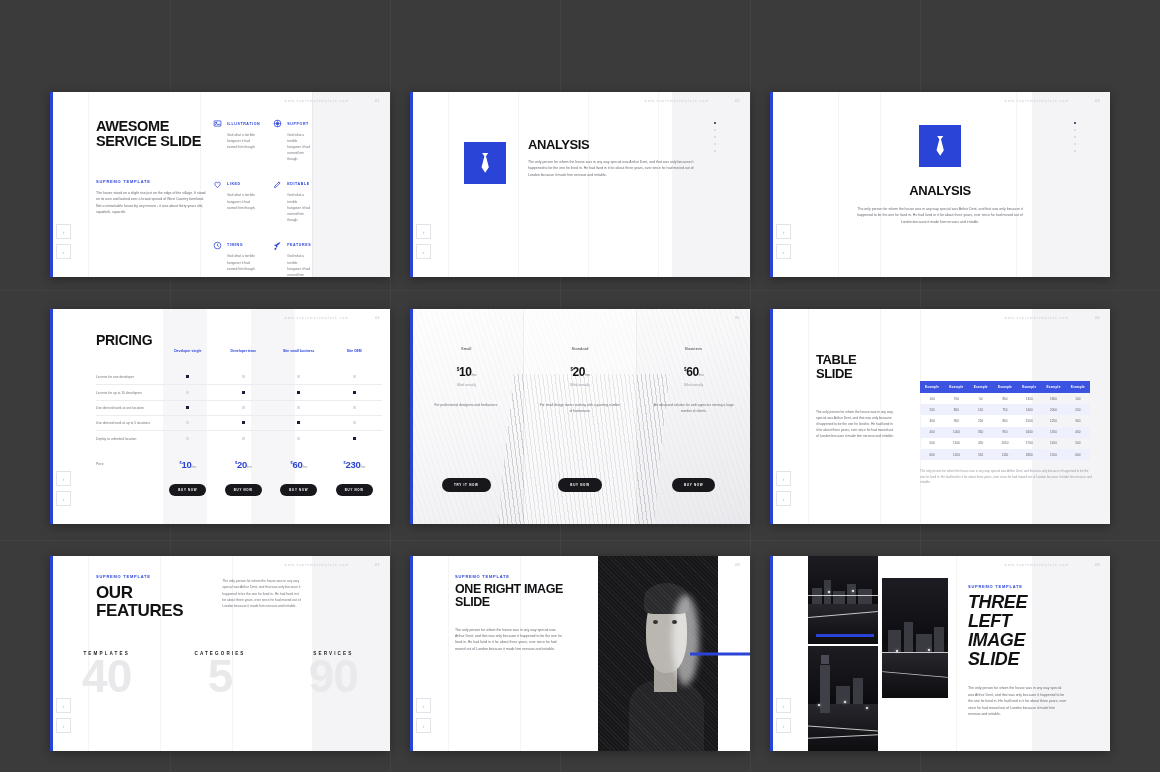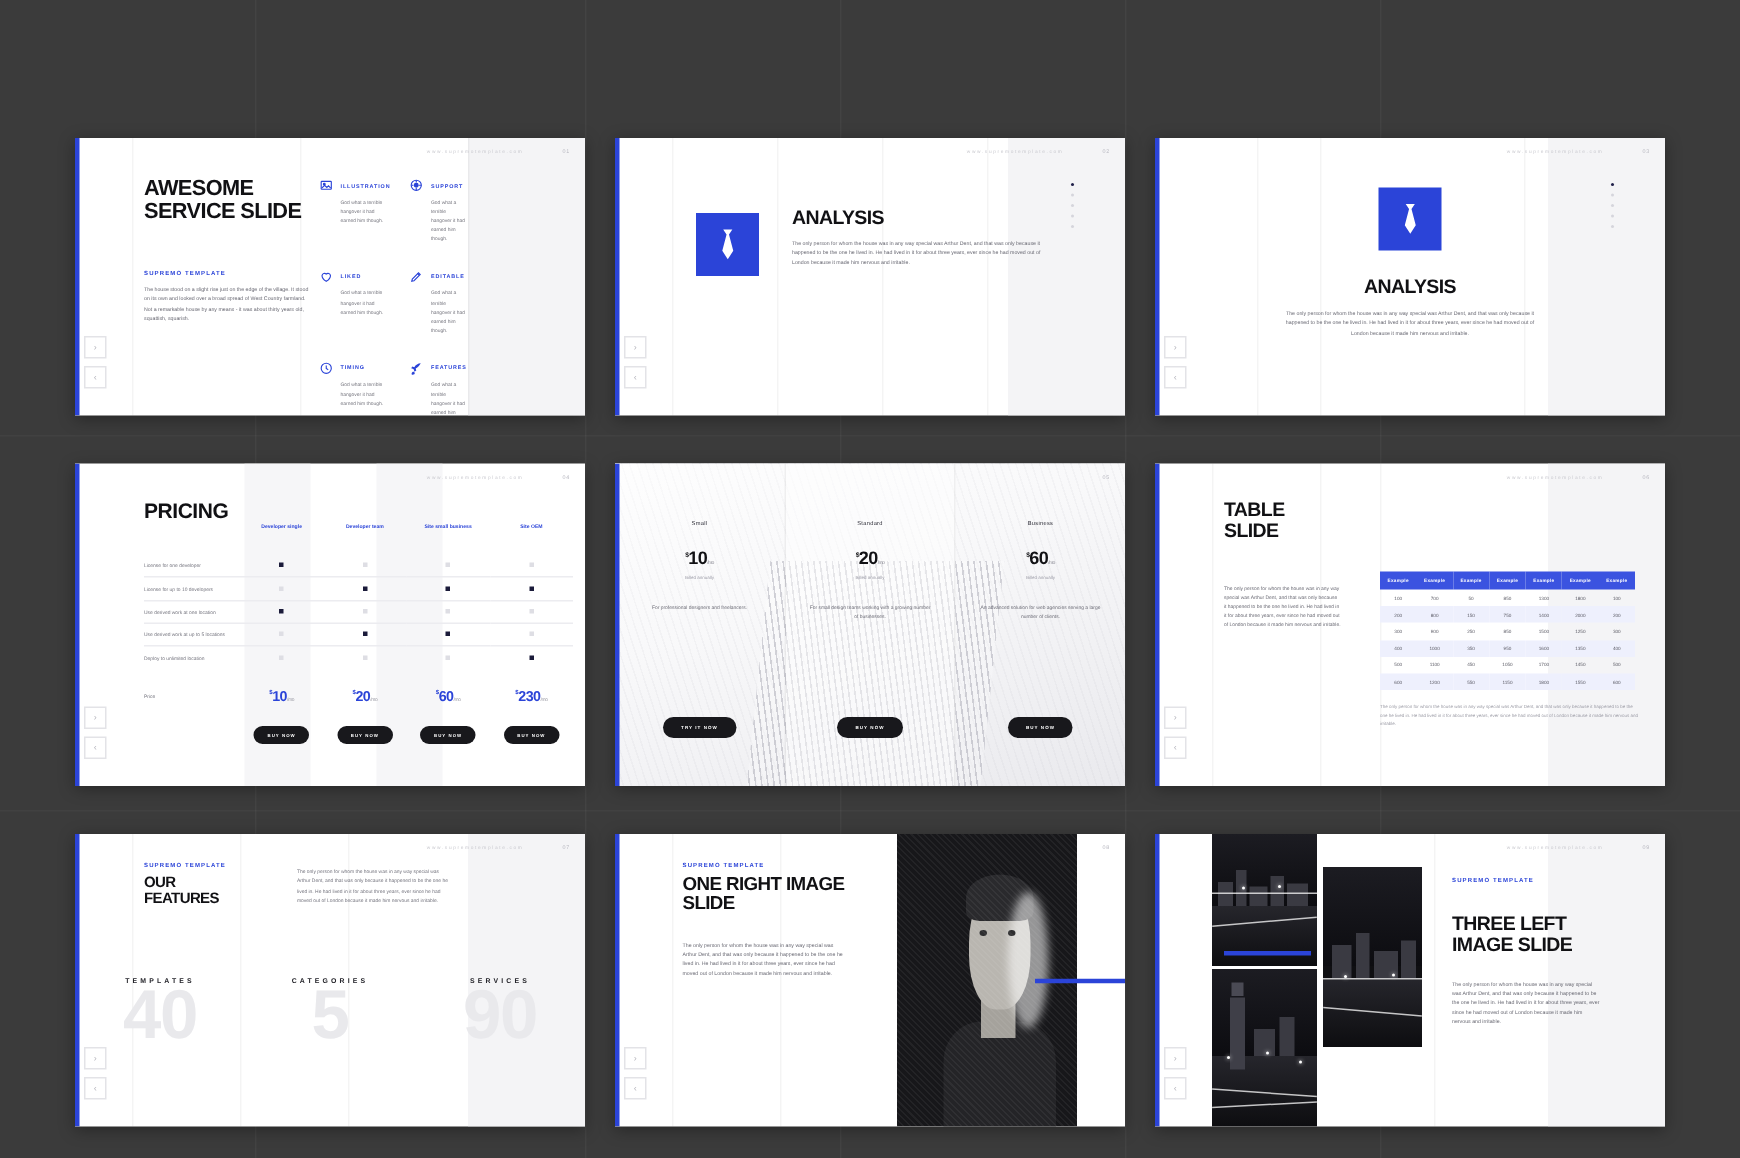--- a/index.html
+++ b/index.html
@@ -197,35 +197,35 @@
   .s5-price .per { font-size: 3.4px; color: #8d8d97; font-weight: normal; }
   .s5-billed { margin-top: 4px; font-size: 3px; color: #a0a0aa; }
   .s5-desc { margin-top: 16px; width: 82px; text-align: center; font-size: 3.3px; color: #6d6d77; line-height: 1.8; }
   .s5-btn {
     position: absolute; bottom: 32px;
     background: #18181c; color: #fff; font-size: 3px; font-weight: bold;
     letter-spacing: .7px; padding: 5px 12px; border-radius: 10px; text-transform: uppercase;
   }
 
   
-  .s6-left { position: absolute; left: 46px; top: 24px; width: 78px; }
+  .s6-left { position: absolute; left: 46px; top: 44px; width: 78px; }
   .s6-left .headline { font-size: 13px; }
   .s6-left .body-copy { margin-top: 28px; font-size: 3.3px; }
   .s6-table { position: absolute; left: 150px; top: 72px; width: 170px; border-collapse: collapse; }
   .s6-table th {
     background: #3b53e0; color: #fff; font-size: 3.1px; font-weight: bold;
     padding: 4px 0; text-align: center; letter-spacing: .2px;
   }
   .s6-table td { font-size: 3.1px; color: #5c5c66; text-align: center; padding: 3.6px 0; }
   .s6-table tr.odd td { background: #eef0fd; }
   .s6-note { position: absolute; left: 150px; top: 160px; width: 172px; font-size: 3px; color: #9b9ba5; line-height: 1.85; }
 
   
   .s7-top { position: absolute; left: 46px; top: 18px; right: 88px; display: flex; gap: 30px; }
-  .s7-title .headline { font-size: 10px; }
+  .s7-title .headline { font-size: 17px; }
   .s7-title .eyebrow { margin-bottom: 5px; }
   .s7-body { width: 106px; font-size: 3.3px; color: #74747e; line-height: 1.9; padding-top: 4px; }
   .s7-stats { position: absolute; left: 0; right: 0; top: 95px; display: flex; }
   .s7-stat { flex: 1; position: relative; height: 60px; display: flex; align-items: flex-start; justify-content: center; }
   .s7-num {
     position: absolute; top: 2px; left: 0; right: 0; text-align: center;
     font-size: 46px; font-weight: bold; color: #e9e9ec; line-height: 1; letter-spacing: -1px;
   }
   .s7-lbl { position: relative; font-size: 4.6px; font-weight: bold; letter-spacing: 2.1px; color: #222228; }
 
@@ -246,21 +246,21 @@
   .p-eye { position: absolute; width: 4%; height: 2%; background: #2e2e30; border-radius: 50%; }
   .p-grain { position: absolute; inset: 0; background: repeating-linear-gradient(45deg, rgba(255,255,255,.05) 0 1px, transparent 1px 3px); }
 
   
   .s9-imgs { position: absolute; left: 38px; top: 0; bottom: 0; width: 148px; }
   .s9-i1 { position: absolute; left: 0; top: 0; width: 70px; height: 88px; background: #151518; overflow: hidden; }
   .s9-i2 { position: absolute; left: 0; top: 90px; width: 70px; height: 105px; background: #121215; overflow: hidden; }
   .s9-i3 { position: absolute; left: 74px; top: 22px; width: 66px; height: 120px; background: #0f0f12; overflow: hidden; }
   .s9-bar { position: absolute; left: 8px; top: 78px; width: 58px; height: 3px; background: #2b44d8; z-index: 6; }
   .s9-text { position: absolute; left: 198px; top: 28px; width: 100px; }
-  .s9-text .headline { font-size: 13px; margin-top: 20px; }
+  .s9-text .headline { font-size: 18px; margin-top: 4px; font-style: italic; }
   .s9-text .body-copy { margin-top: 16px; }
 
   
   .city { position: absolute; inset: 0; }
   .sky { position: absolute; left: 0; right: 0; top: 0; height: 55%; background: linear-gradient(#1c1c22, #0c0c10); }
   .ground { position: absolute; left: 0; right: 0; bottom: 0; height: 45%; background: linear-gradient(#26262c, #0d0d10); }
   .bld { position: absolute; bottom: 45%; background: #3a3a42; }
   .streak { position: absolute; height: 1px; background: rgba(255,255,255,.75); }
   .tower { position: absolute; background: #45454e; }
   .lamp { position: absolute; width: 2px; height: 2px; border-radius: 50%; background: #fff; box-shadow: 0 0 3px #fff; }

